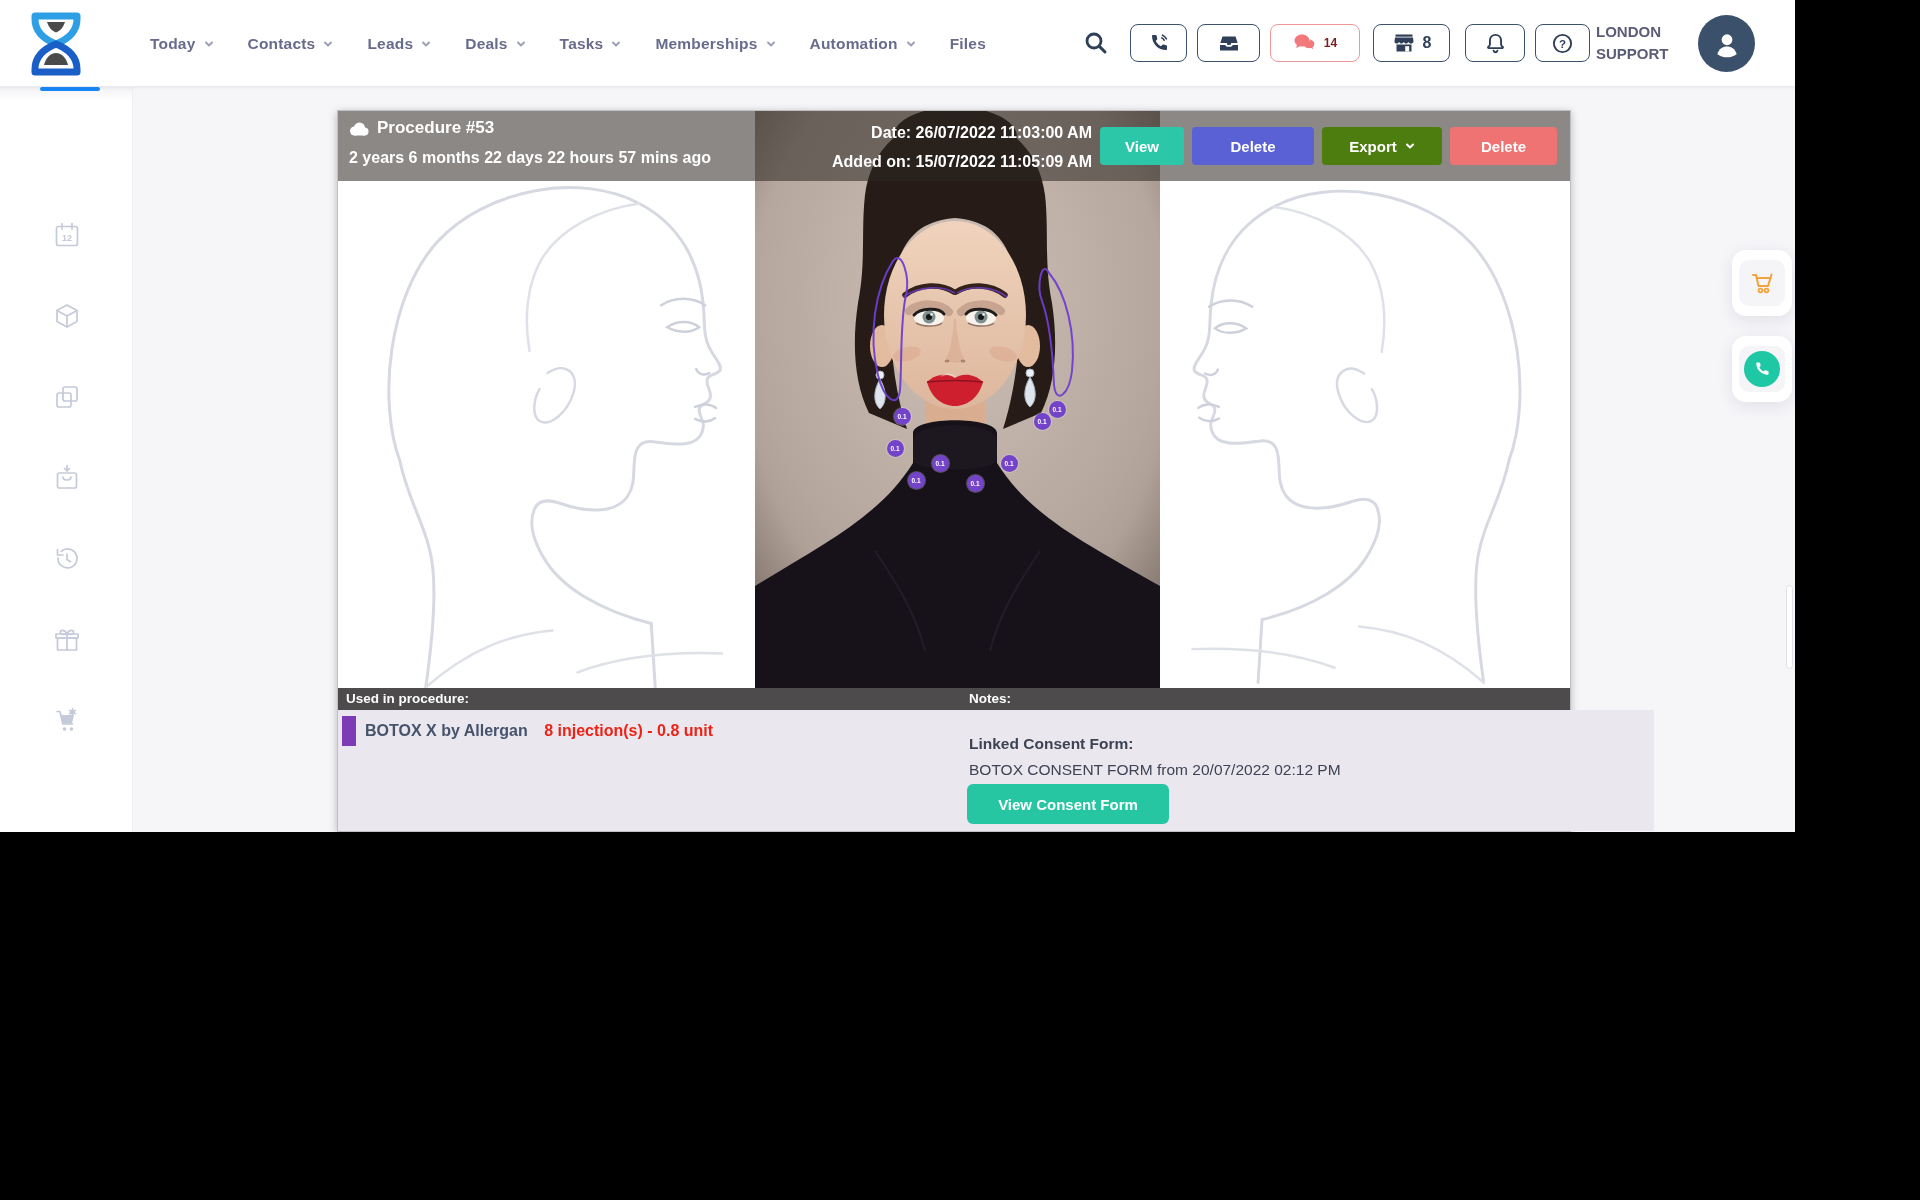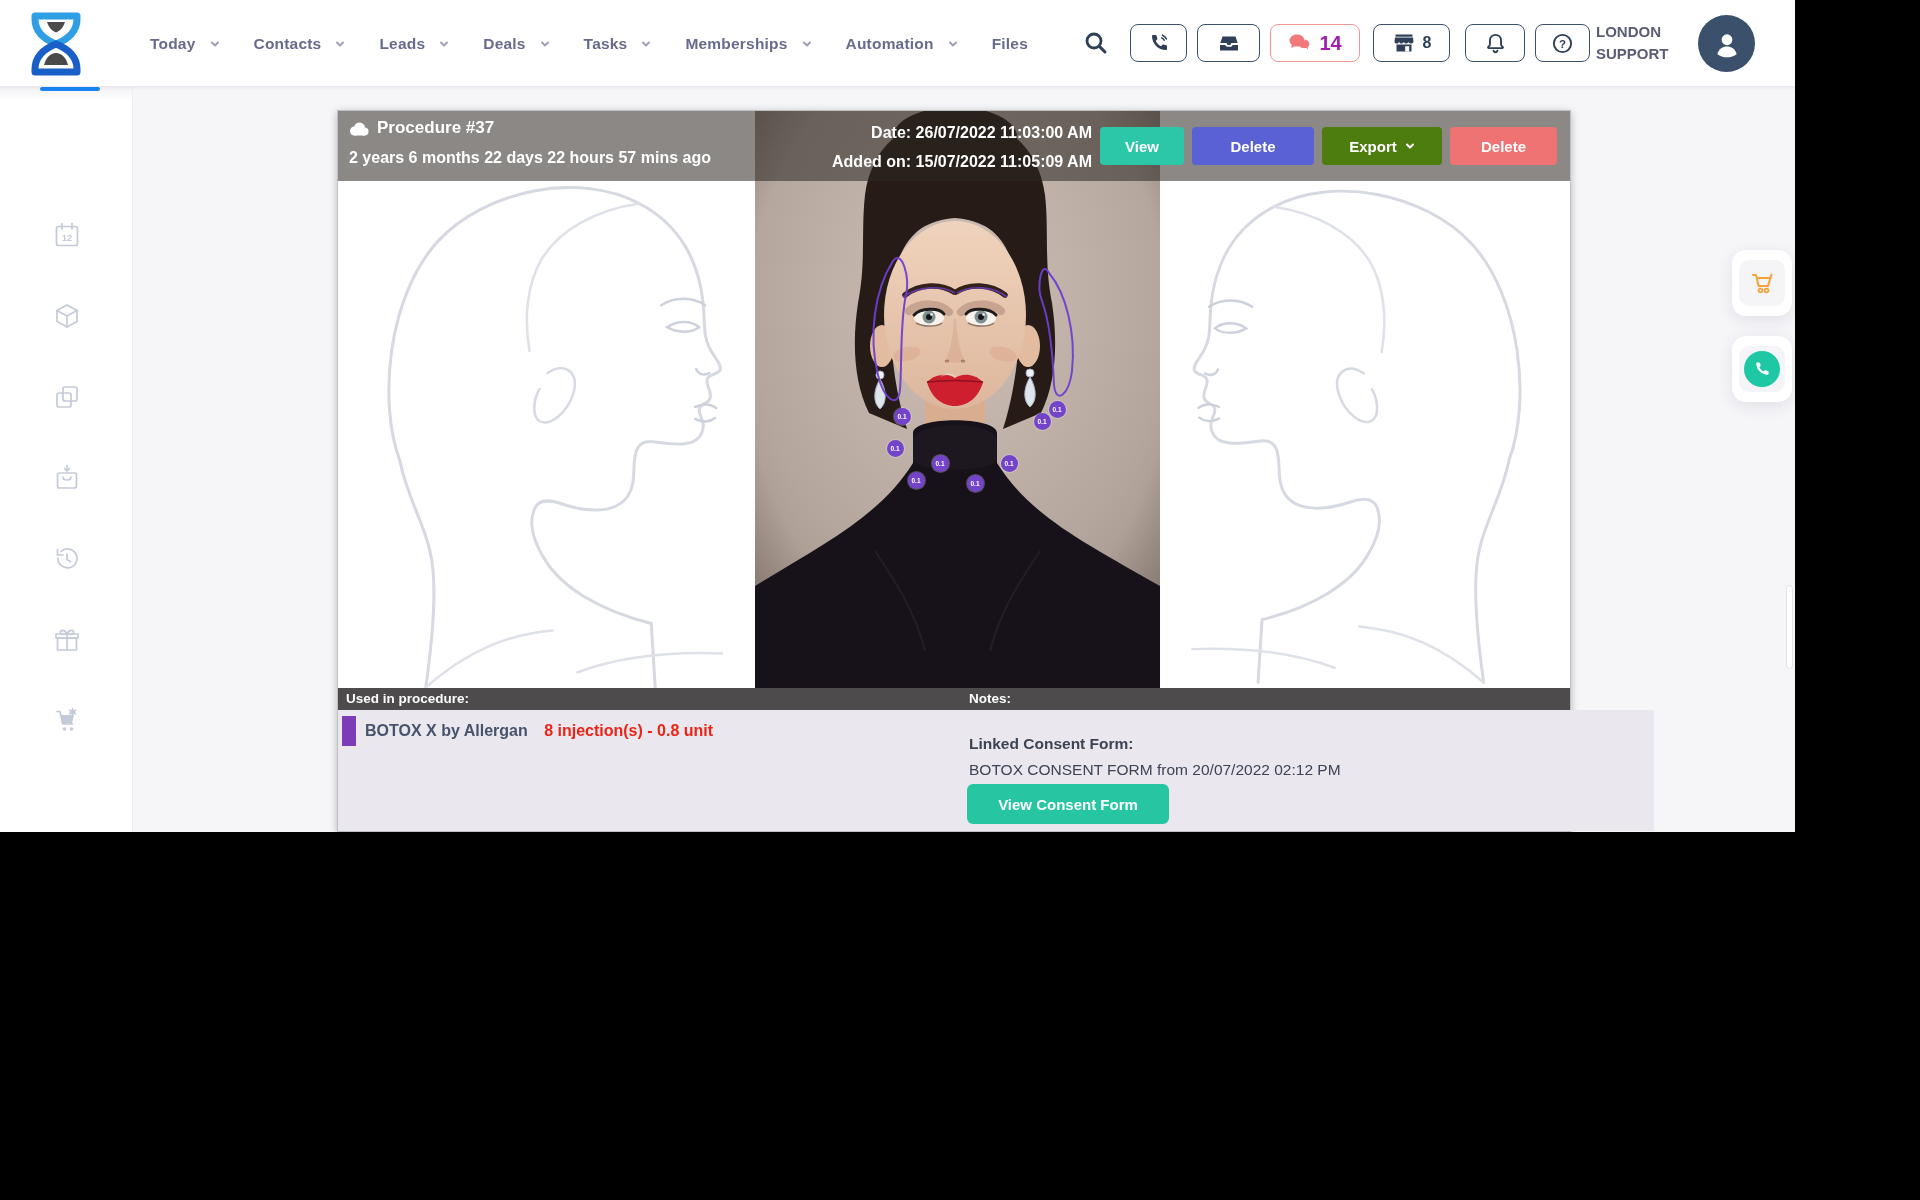--- a/index.html
+++ b/index.html
@@ -6,30 +6,30 @@
   html,body { width:1920px; height:1200px; background:#000; overflow:hidden;
     font-family:"Liberation Sans", sans-serif; }
   .stage { position:relative; width:1920px; height:1200px; background:#000; }
   .app { position:absolute; left:0; top:0; width:1795px; height:832px; background:#f6f5f8; overflow:hidden; }
 
   
   .topbar { position:absolute; left:0; top:0; width:1795px; height:87px; background:#fff;
     border-bottom:1px solid #e9e9ef; box-shadow:0 1px 3px rgba(30,30,60,.06); z-index:30; }
   .logo { position:absolute; left:24px; top:9px; width:64px; height:70px; }
   .nav { position:absolute; left:150px; top:0; height:87px; display:flex; align-items:center; gap:34px; }
-  .nav-item { display:flex; align-items:center; gap:14px; font-size:15.5px; font-weight:600;
+  .nav-item { display:flex; align-items:center; gap:8px; font-size:15.5px; font-weight:600;
     color:#696b8c; cursor:pointer; letter-spacing:.2px; }
   .chev { width:10px; height:10px; }
   .chev polyline { fill:none; stroke:#9ea0b5; stroke-width:2; stroke-linecap:round; stroke-linejoin:round; }
   .search-btn { position:absolute; left:1083px; top:30px; width:26px; height:26px; cursor:pointer; }
   .ibtn { position:absolute; top:24px; height:38px; border:1.6px solid #3c4f6b; border-radius:8px;
     background:#fff; display:flex; align-items:center; justify-content:center; gap:7px; cursor:pointer; }
   .ibtn svg { display:block; }
   .ibtn.salmon { border-color:#f2979a; }
-  .count-red { color:#a21caf; font-size:20px; font-weight:700; }
+  .count-red { color:#7f1d1d; font-size:12px; font-weight:700; }
   .count-navy { color:#2e3f57; font-size:16px; font-weight:700; }
   .account { position:absolute; left:1596px; top:21px; width:96px; text-align:left;
     font-size:15px; font-weight:700; color:#5b5c76; line-height:22px; }
   .avatar { position:absolute; left:1698px; top:15px; width:57px; height:57px; border-radius:50%;
     background:#3a506b; display:flex; align-items:center; justify-content:center; cursor:pointer; }
 
   
   .sidebar { position:absolute; left:0; top:87px; width:133px; height:745px; background:#fff;
     border-right:1px solid #efeef3; z-index:20; }
   .sidebar::before { content:""; position:absolute; left:0; top:0; width:100%; height:14px;
@@ -403,21 +403,21 @@
     </div>
 
     <div class="overlay">
       <div class="ov-title-row">
         <svg width="20" height="15" viewBox="0 0 20 15">
           <circle cx="5.5" cy="10" r="4.5" fill="#fff"></circle>
               <circle cx="10.5" cy="7" r="5.5" fill="#fff"></circle>
           <circle cx="15.5" cy="10.5" r="4" fill="#fff"></circle>
               <rect x="5" y="9.5" width="11" height="5" fill="#fff"></rect>
         </svg>
-        <span class="ov-title">Procedure #37</span>
+        <span class="ov-title">Procedure #53</span>
       </div>
       <div class="ov-ago">2 years 6 months 22 days 22 hours 57 mins ago</div>
       <div class="ov-dates">
         <div><span>Date:</span> <span>26/07/2022 11:03:00 AM</span></div>
         <div><span>Added on:</span> <span>15/07/2022 11:05:09 AM</span></div>
       </div>
       <div class="ov-buttons">
         <button class="pbtn view">
               <span>View</span>
             </button>

